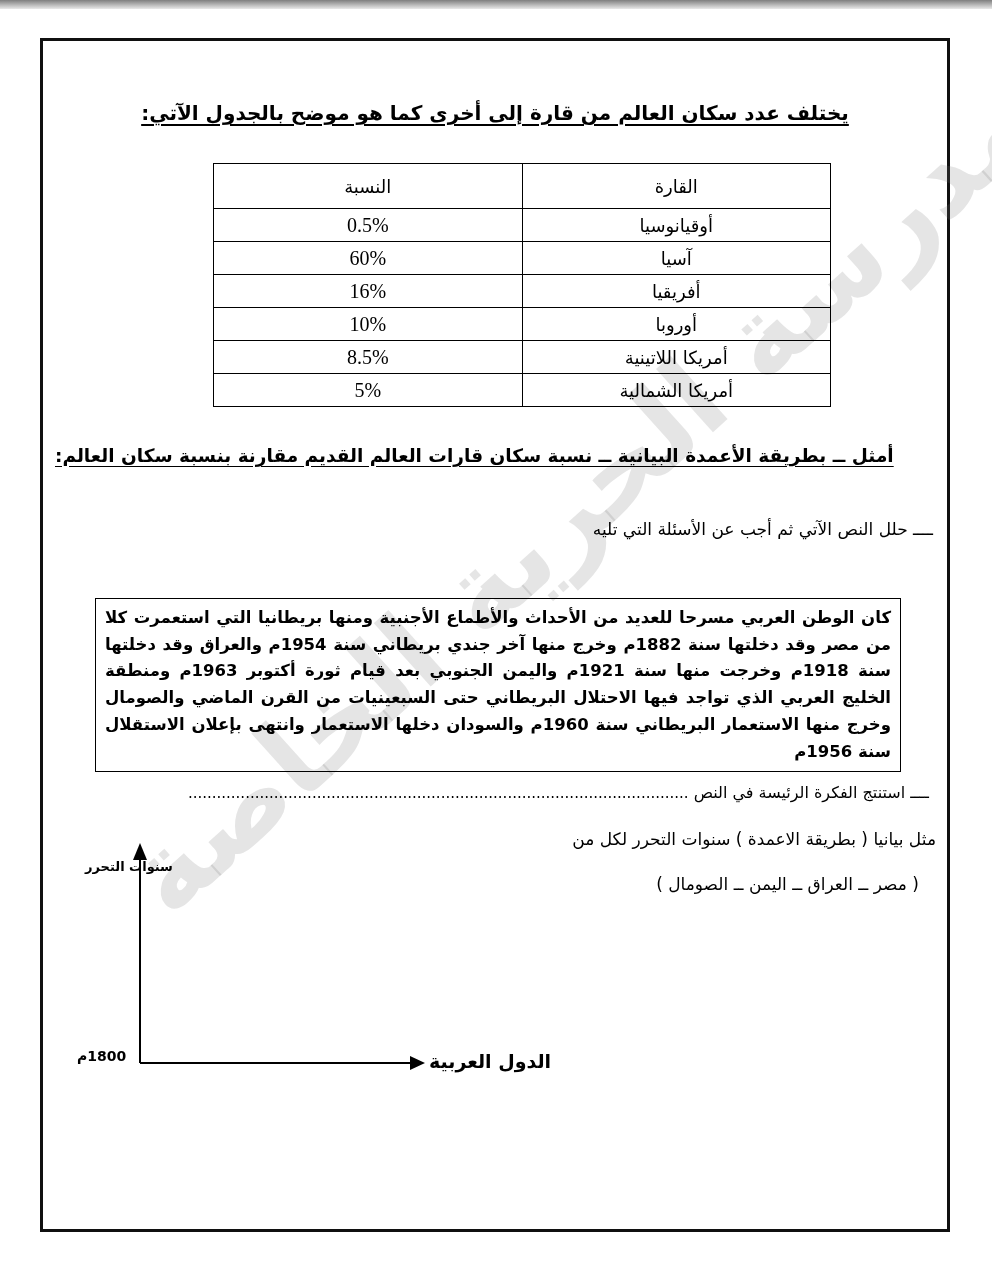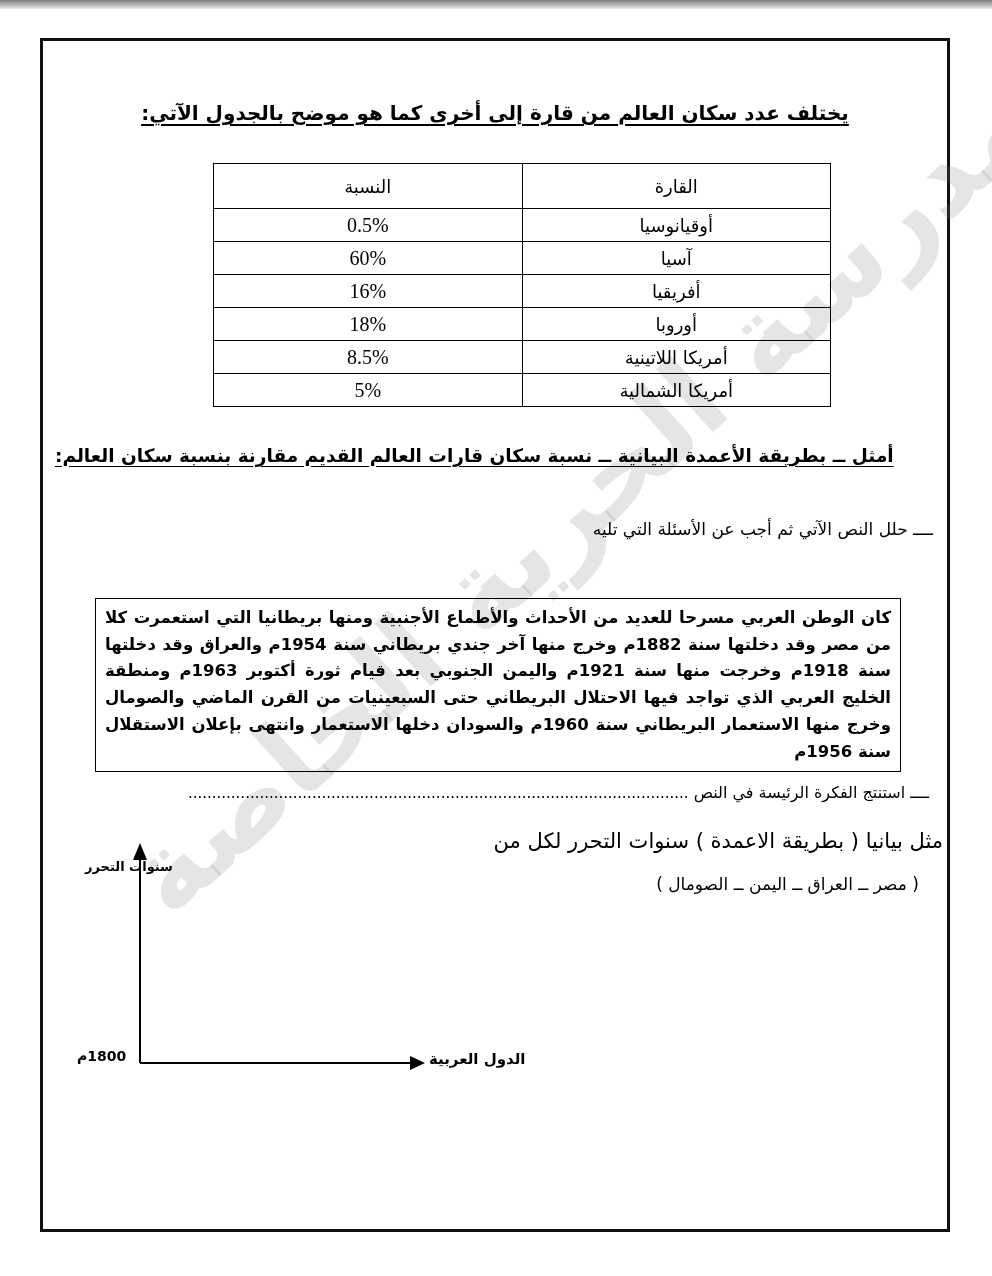--- a/index.html
+++ b/index.html
@@ -50,34 +50,34 @@
     position:absolute; left:52px; top:557px; width:806px;
     border:1.6px solid #000; padding:6px 9px;
     direction:rtl; text-align:justify; font-size:16.5px; font-weight:bold; line-height:1.62;
   }
   .main-idea-line {
     position:absolute; top:742px; left:0; width:100%; direction:rtl;
     padding-right:18px; font-size:16px;
   }
   .main-idea-line .dots { font-size:15px; letter-spacing:0.5px; }
   .graph-task-line {
-    position:absolute; top:788px; left:16px; width:100%; direction:rtl;
-    padding-right:20px; font-size:21px;
+    position:absolute; top:788px; left:9px; width:100%; direction:rtl;
+    padding-right:20px; font-size:17px;
   }
   .countries-line {
     position:absolute; top:833px; left:0; width:100%; direction:rtl;
     padding-right:28px; font-size:17px;
   }
 
   .chart-area { position:absolute; left:30px; top:790px; width:480px; height:255px; }
   .chart-area svg { position:absolute; left:0; top:0; }
   .axis-label { position:absolute; font-weight:bold; direction:rtl; white-space:nowrap; }
   .y-label { left:12px; top:0; font-size:13px;margin-top:28px; }
   .origin-label { left:4px; top:217px; font-size:14px; }
-  .x-label { left:356px; top:219px; font-size:15px;text-align:right; }
+  .x-label { left:356px; top:219px; font-size:19px;text-align:right; }
 </style>
 </head>
 <body>
 
 <div class="scan-edge"></div>
 
 <div class="frame">
   <div class="watermark">مدرسة الحرية الخاصة</div>
 
   <div class="layer">
@@ -97,21 +97,21 @@
       <tr>
         <td class="continent">آسيا</td>
         <td class="pct">60%</td>
       </tr>
       <tr>
         <td class="continent">أفريقيا</td>
         <td class="pct">16%</td>
       </tr>
       <tr>
         <td class="continent">أوروبا</td>
-        <td class="pct">18%</td>
+        <td class="pct">10%</td>
       </tr>
       <tr>
         <td class="continent">أمريكا اللاتينية</td>
         <td class="pct">8.5%</td>
       </tr>
       <tr>
         <td class="continent">أمريكا الشمالية</td>
         <td class="pct">5%</td>
       </tr>
     </tbody>

